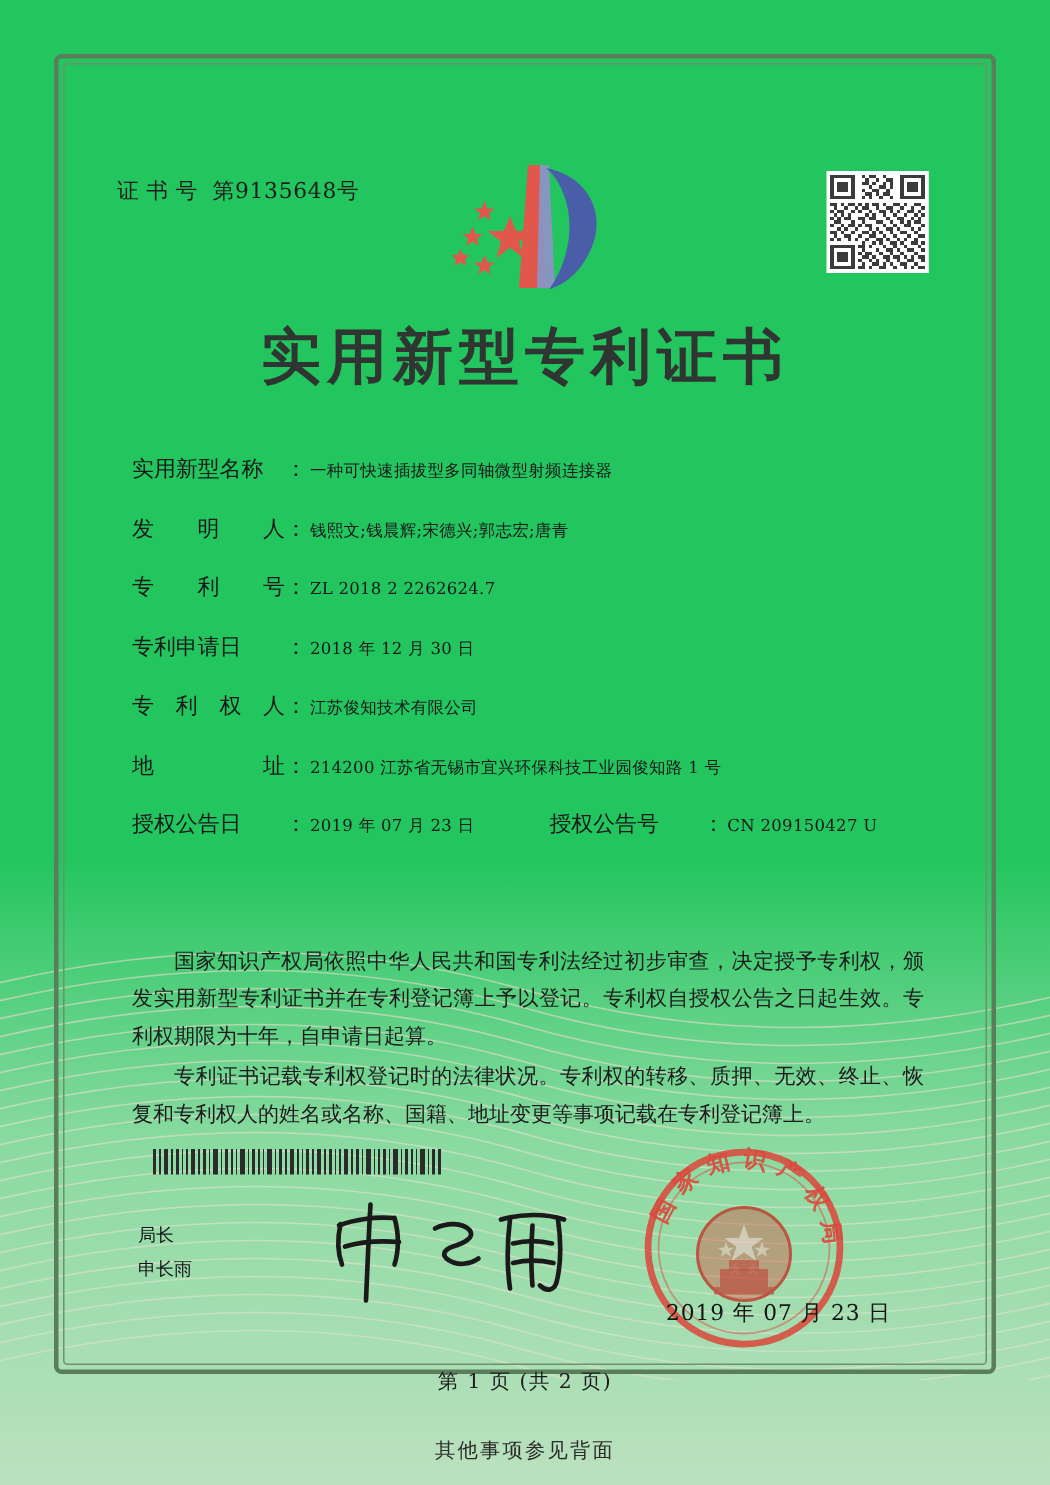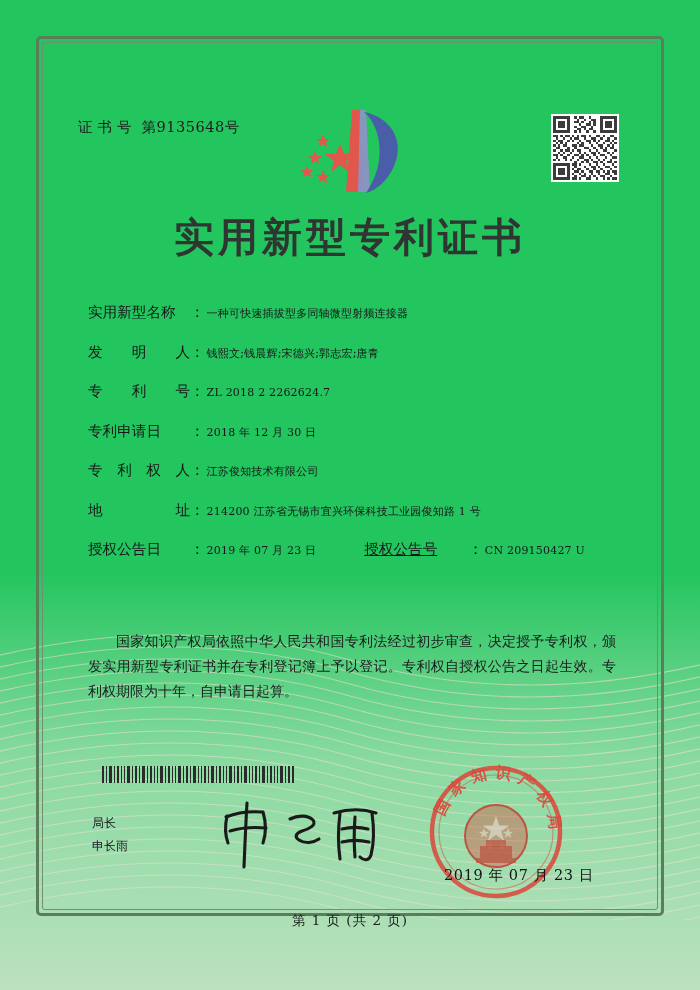--- a/index.html
+++ b/index.html
@@ -124,23 +124,22 @@
   .val {
     font-size: 11px;
     letter-spacing: .2px;
   }
 
   .row.split { justify-content: flex-start; }
   .second-lab {
     width: 104px;
     flex: 0 0 104px;
     display: flex;
-    justify-content: flex-start;
+    justify-content: flex-end;
     margin-left: 48px;
-    text-decoration: underline;
   }
 
   
   #paras {
     position: absolute;
     left: 88px; top: 591px;
     width: 528px;
     font-size: 14px;
     line-height: 25px;
     color: #1b1b1d;
@@ -529,20 +528,21 @@
         <span class="lab tight">授权公告号</span>
       </span>
         <span class="colon">：</span>
       <span class="val ascii">CN 209150427 U</span>
     </div>
 
   </div>
 
   <div id="paras">
     <p>国家知识产权局依照中华人民共和国专利法经过初步审查，决定授予专利权，颁发实用新型专利证书并在专利登记簿上予以登记。专利权自授权公告之日起生效。专利权期限为十年，自申请日起算。</p>
+    <p>专利证书记载专利权登记时的法律状况。专利权的转移、质押、无效、终止、恢复和专利权人的姓名或名称、国籍、地址变更等事项记载在专利登记簿上。</p>
   </div>
 
   <div id="barcode">
     <svg width="192" height="17" viewBox="0 0 192 17" shape-rendering="crispEdges" xmlns="http://www.w3.org/2000/svg">
       <g fill="#2b2b2b">
         <rect x="0" y="0" width="2" height="17"></rect>
           <rect x="4" y="0" width="1" height="17"></rect>
         <rect x="7" y="0" width="3" height="17"></rect>
           <rect x="12" y="0" width="1" height="17"></rect>
         <rect x="15" y="0" width="2" height="17"></rect>
@@ -644,14 +644,15 @@
         <rect x="62" y="80" width="20" height="7" fill="#c0392b" opacity="0.7"></rect>
       </g>
       <text font-family="'DejaVu Serif','Liberation Serif',serif" font-size="15.5" font-weight="bold" fill="#d94a3d" opacity="0.9" letter-spacing="7.2">
         <textPath href="#sealArc" startOffset="9%">国家知识产权局</textPath>
       </text>
     </svg>
   </div>
   <div id="seal-date">2019 年 07 月 23 日</div>
 
   <div id="page-num">第 1 页 (共 2 页)</div>
+  <div id="back-note">其他事项参见背面</div>
 
 </div>
 
 </body></html>

